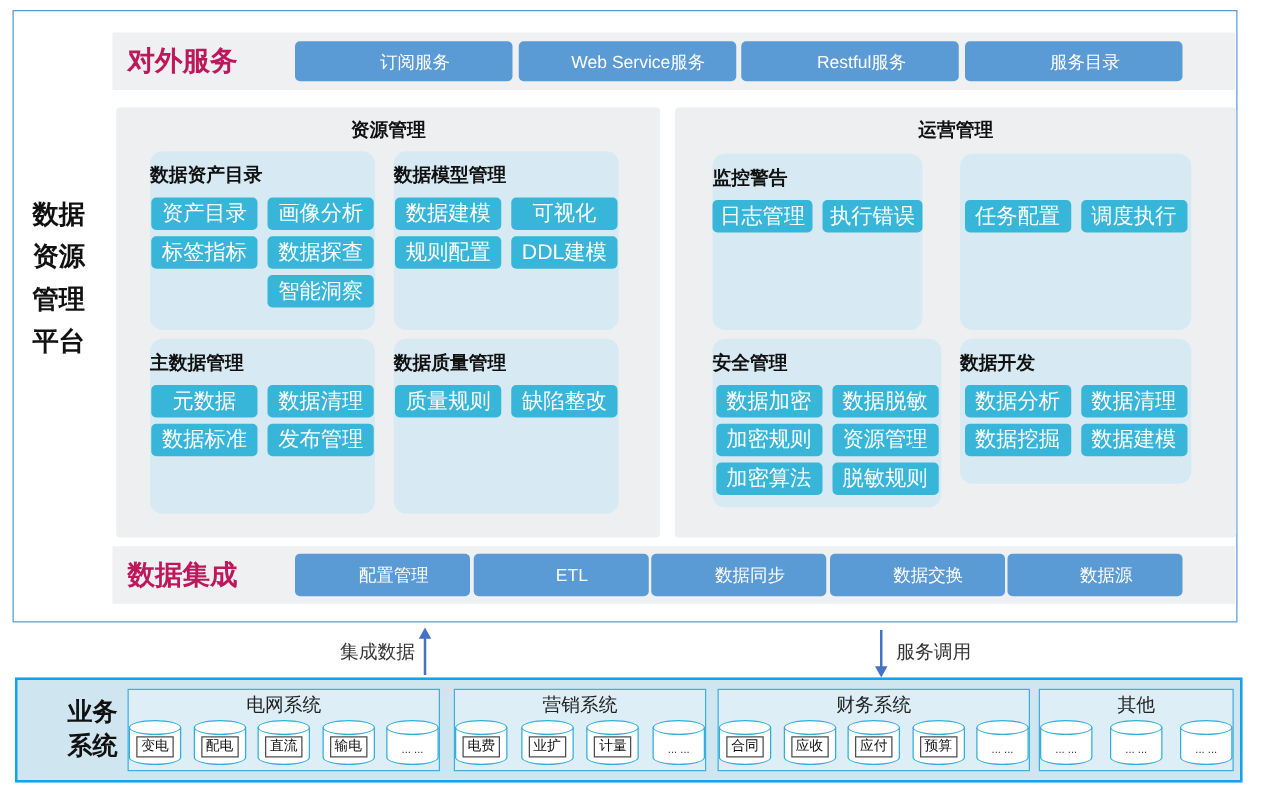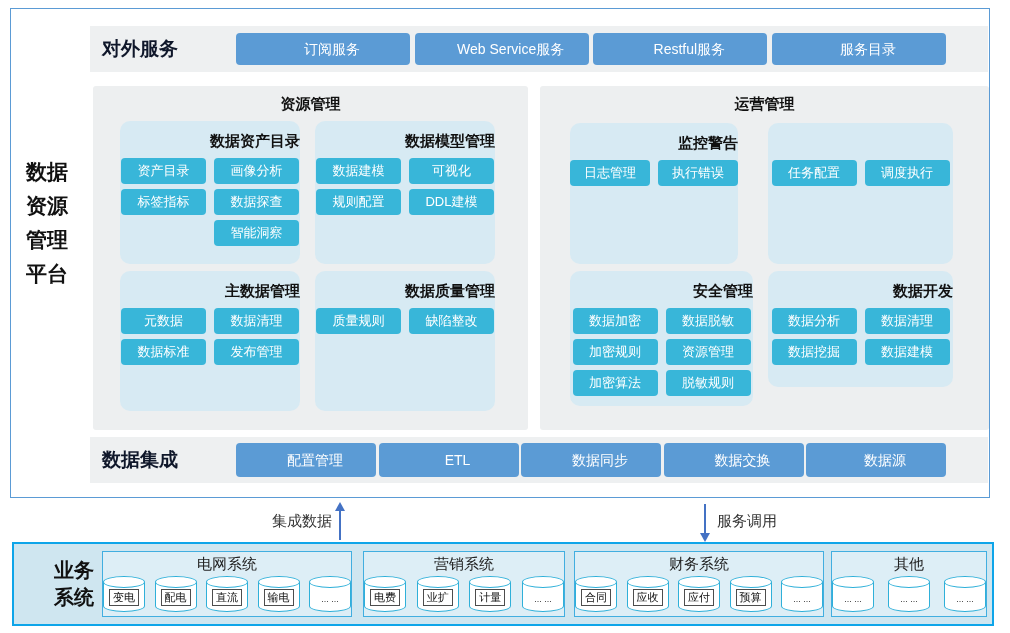--- a/index.html
+++ b/index.html
@@ -9,40 +9,40 @@
   
   .main-box{position:absolute;left:10px;top:8px;width:978px;height:488px;
             border:1px solid #5b9bd5;background:#fff;}
 
   .platform-title{position:absolute;left:26px;top:155px;width:46px;
                   font-size:21px;font-weight:bold;color:#111;line-height:1.62;text-align:left;}
 
   
   .band{position:absolute;left:90px;width:898px;height:46px;background:#eef0f1;
         display:flex;align-items:center;}
-  .band-label{flex:none;margin-left:12px;width:122px;font-size:19px;font-weight:bold;color:#0f172a;}
+  .band-label{flex:none;margin-left:12px;width:122px;font-size:22px;font-weight:bold;color:#be185d;}
   .band-buttons{flex:1;display:flex;justify-content:space-between;align-items:center;
                 margin-left:12px;margin-right:42px;}
   .big-btn{background:#5b9bd5;color:#fff;border-radius:4px;text-align:center;
            font-size:14px;cursor:pointer;padding-left:18px;}
   .band-ext .big-btn{width:156px;height:32px;line-height:32px;}
   .band-di  .big-btn{width:122px;height:34px;line-height:34px;}
 
   
   .panel{position:absolute;top:86px;height:344px;background:#edeff0;border-radius:3px;}
   #panel0{left:93px;width:435px;}
   #panel1{left:540px;width:449px;}
   .panel-title{padding-top:9px;text-align:center;font-size:15px;font-weight:bold;color:#111;}
   .groups{position:absolute;left:0;top:0;right:0;bottom:0;}
   .group-box{position:absolute;background:#d7eaf3;border-radius:10px;}
-  .group-title{margin-top:8px;height:24px;line-height:24px;text-align:right;
+  .group-title{margin-top:8px;height:24px;line-height:24px;text-align:left;
                font-size:15px;font-weight:bold;color:#111;}
   .btn-row{display:flex;justify-content:center;gap:8px;margin-top:5px;}
   .cyan-btn{width:85px;height:26px;line-height:26px;background:#38b6d9;color:#fff;
-            border-radius:4px;text-align:center;font-size:13px;cursor:pointer;}
+            border-radius:4px;text-align:center;font-size:17px;cursor:pointer;}
   .cyan-btn.ghost{visibility:hidden;}
 
   
   .v-arrow{position:absolute;width:2px;height:30px;background:#4472c4;}
   .v-arrow.up::before{content:"";position:absolute;top:-8px;left:-4px;
       border-left:5px solid transparent;border-right:5px solid transparent;
       border-bottom:9px solid #4472c4;}
   .v-arrow.down::after{content:"";position:absolute;bottom:-8px;left:-4px;
       border-left:5px solid transparent;border-right:5px solid transparent;
       border-top:9px solid #4472c4;}

